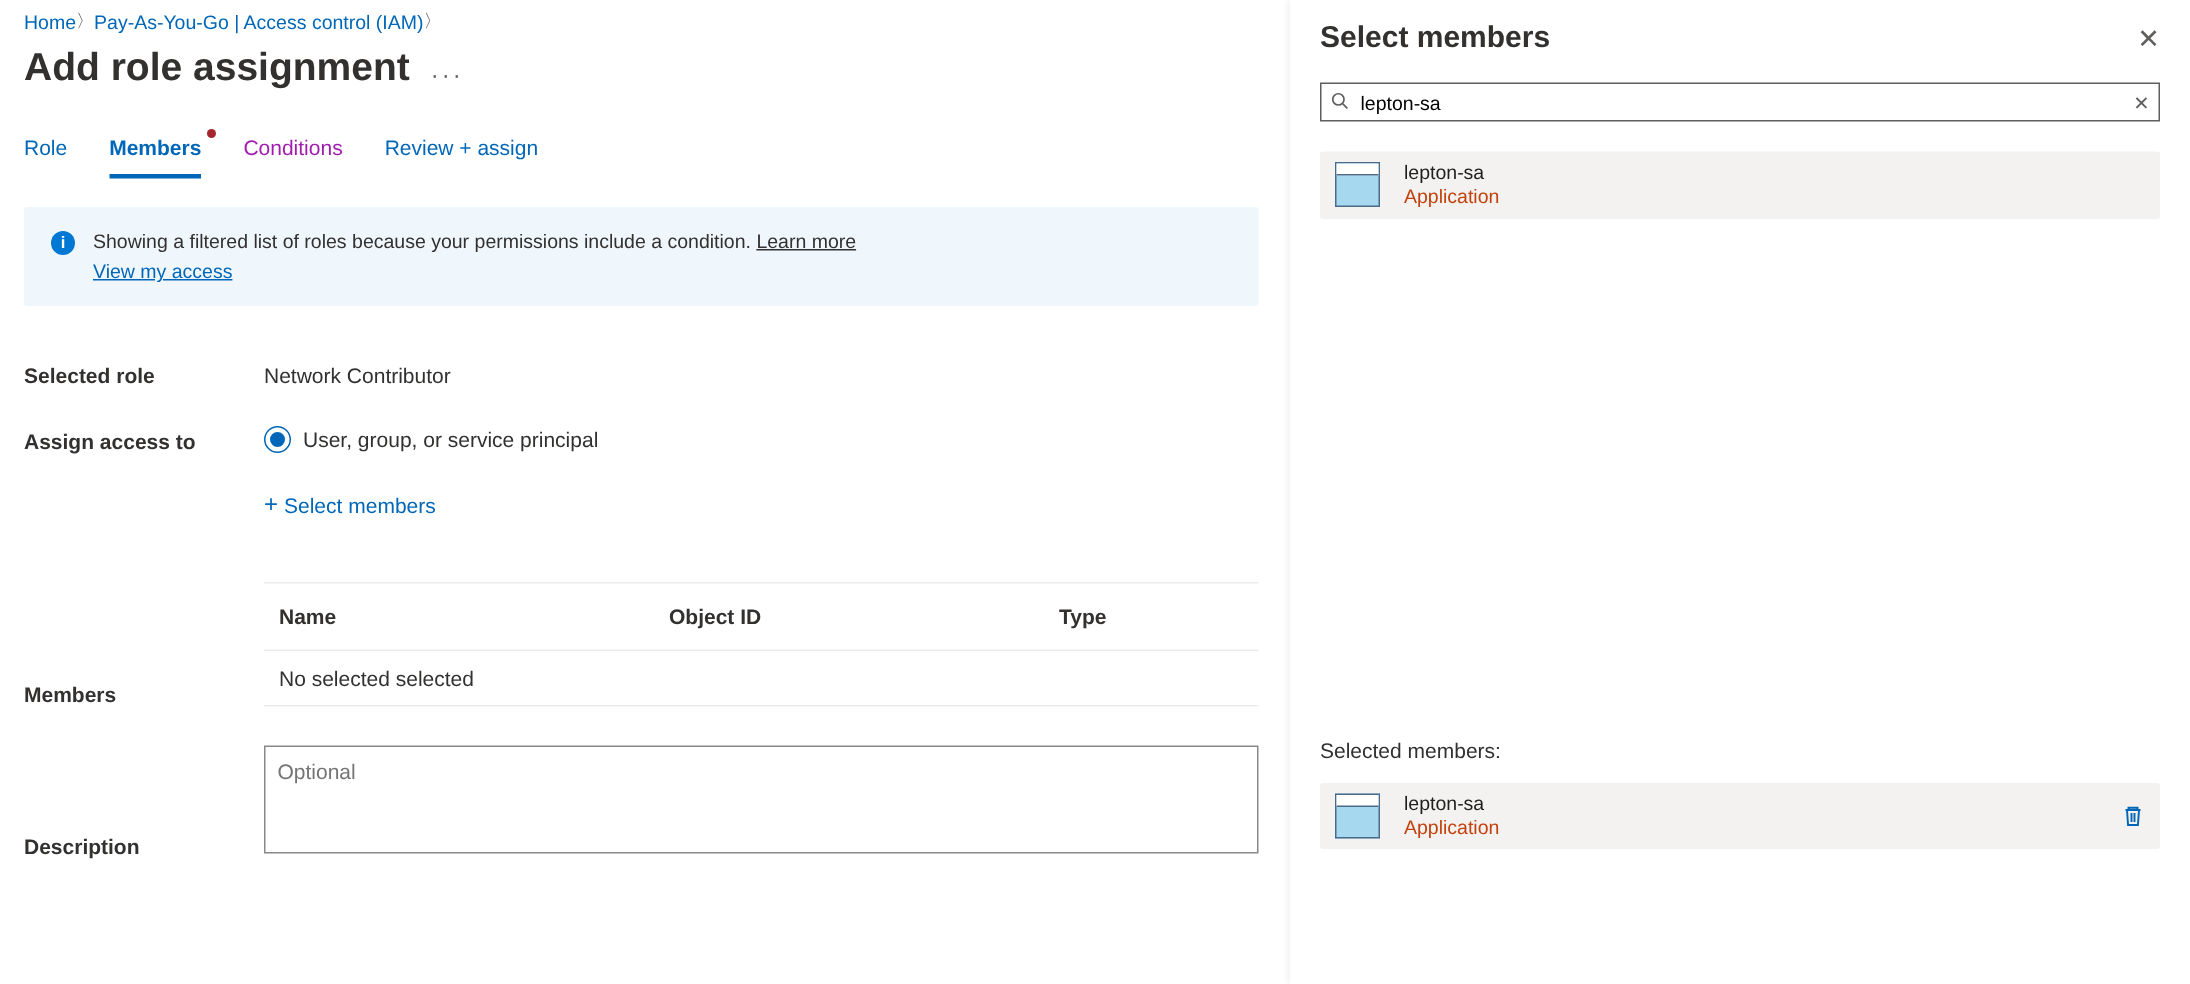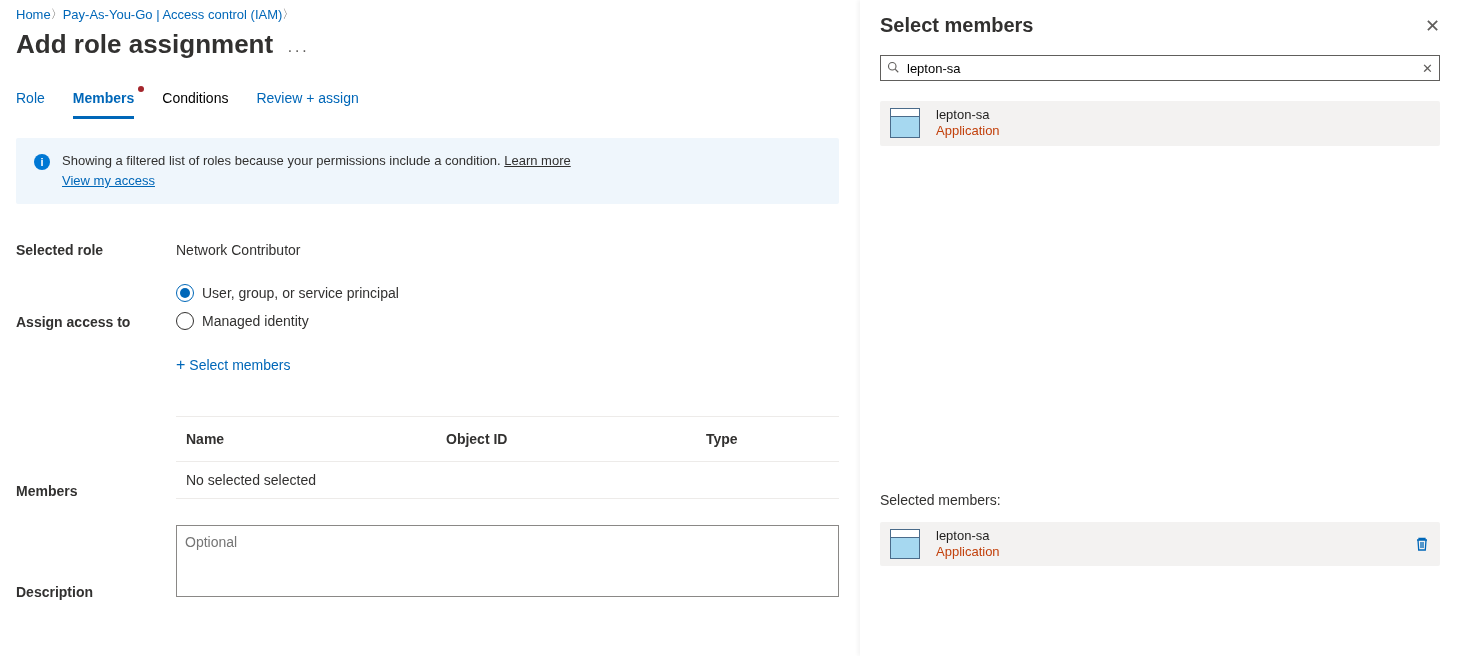--- a/index.html
+++ b/index.html
@@ -21,21 +21,21 @@
     width: 855px;
   }
   .breadcrumb { font-size: 13px; color: #0067b8; display: flex; align-items: center; gap: 0; margin-bottom: 4px;}
   .breadcrumb .chev { color: #605e5c; font-size: 12px; }
   .page-title-row { display: flex; align-items: flex-end; gap: 14px; margin-bottom: 30px; margin-top:6px;}
   .page-title { font-size: 26px; font-weight: 600; }
   .ellipsis { color: #605e5c; font-size: 16px; letter-spacing: 2px; cursor:pointer;}
 
   .tabs { display: flex; gap: 28px; border-bottom: 0; margin-bottom: 20px; }
   .tab { padding-bottom: 10px; cursor: pointer; font-size: 14px; color: #0067b8; position: relative;}
-  .tab.inactive-grey { color: #000000; }
+  .tab.inactive-grey { color: #a21caf; }
   .tab.active { font-weight: 600; border-bottom: 3px solid #0067b8; margin-bottom:-1px;}
   .tab .dot { position: absolute; top: -4px; right: -10px; width: 6px; height: 6px; border-radius: 50%; background: #a4262c; }
 
   .info-banner {
     background: #eff6fc;
     display: flex;
     align-items: flex-start;
     gap: 12px;
     padding: 14px 18px;
     border-radius: 2px;
@@ -48,21 +48,21 @@
   }
   .info-banner .msg { font-size: 13px; line-height: 1.4; }
   .info-banner .msg .learn { text-decoration: underline; color:#323130;}
   .info-banner .msg .view { display: block; text-decoration: underline; margin-top:2px;}
 
   .form-grid { margin-top: 36px; }
   .form-row { display: flex; align-items: flex-end; margin-bottom: 26px; }
   .form-label { width: 160px; font-size: 14px; font-weight: 600; padding-top: 2px;}
   .form-value { flex: 1; font-size: 14px; }
 
-  .radio-group { display: flex; flex-direction: column; gap: 10px; }
+  .radio-group { display: flex; flex-direction: row; gap: 10px; }
   .radio { display: flex; align-items: center; gap: 8px; cursor: pointer;}
   .radio-circle {
     width: 18px; height: 18px; border: 1px solid #323130; border-radius: 50%;
     display: flex; align-items: center; justify-content: center;
   }
   .radio.selected .radio-circle { border-color: #0067b8; }
   .radio.selected .radio-circle::after {
     content: ""; width: 10px; height: 10px; border-radius: 50%; background: #0067b8;
   }
 
@@ -179,24 +179,20 @@
       <div class="form-value">Network Contributor</div>
     </div>
 
     <div class="form-row">
       <div class="form-label">Assign access to</div>
       <div class="form-value">
         <div class="radio-group">
           <div class="radio selected">
             <span class="radio-circle"></span>
             <span>User, group, or service principal</span>
-          </div>
-          <div class="radio">
-            <span class="radio-circle"></span>
-            <span>Managed identity</span>
           </div>
         </div>
       </div>
     </div>
 
     <div class="form-row">
       <div class="form-label">Members</div>
       <div class="form-value">
         <span class="select-link">
           <span class="plus">+</span>

